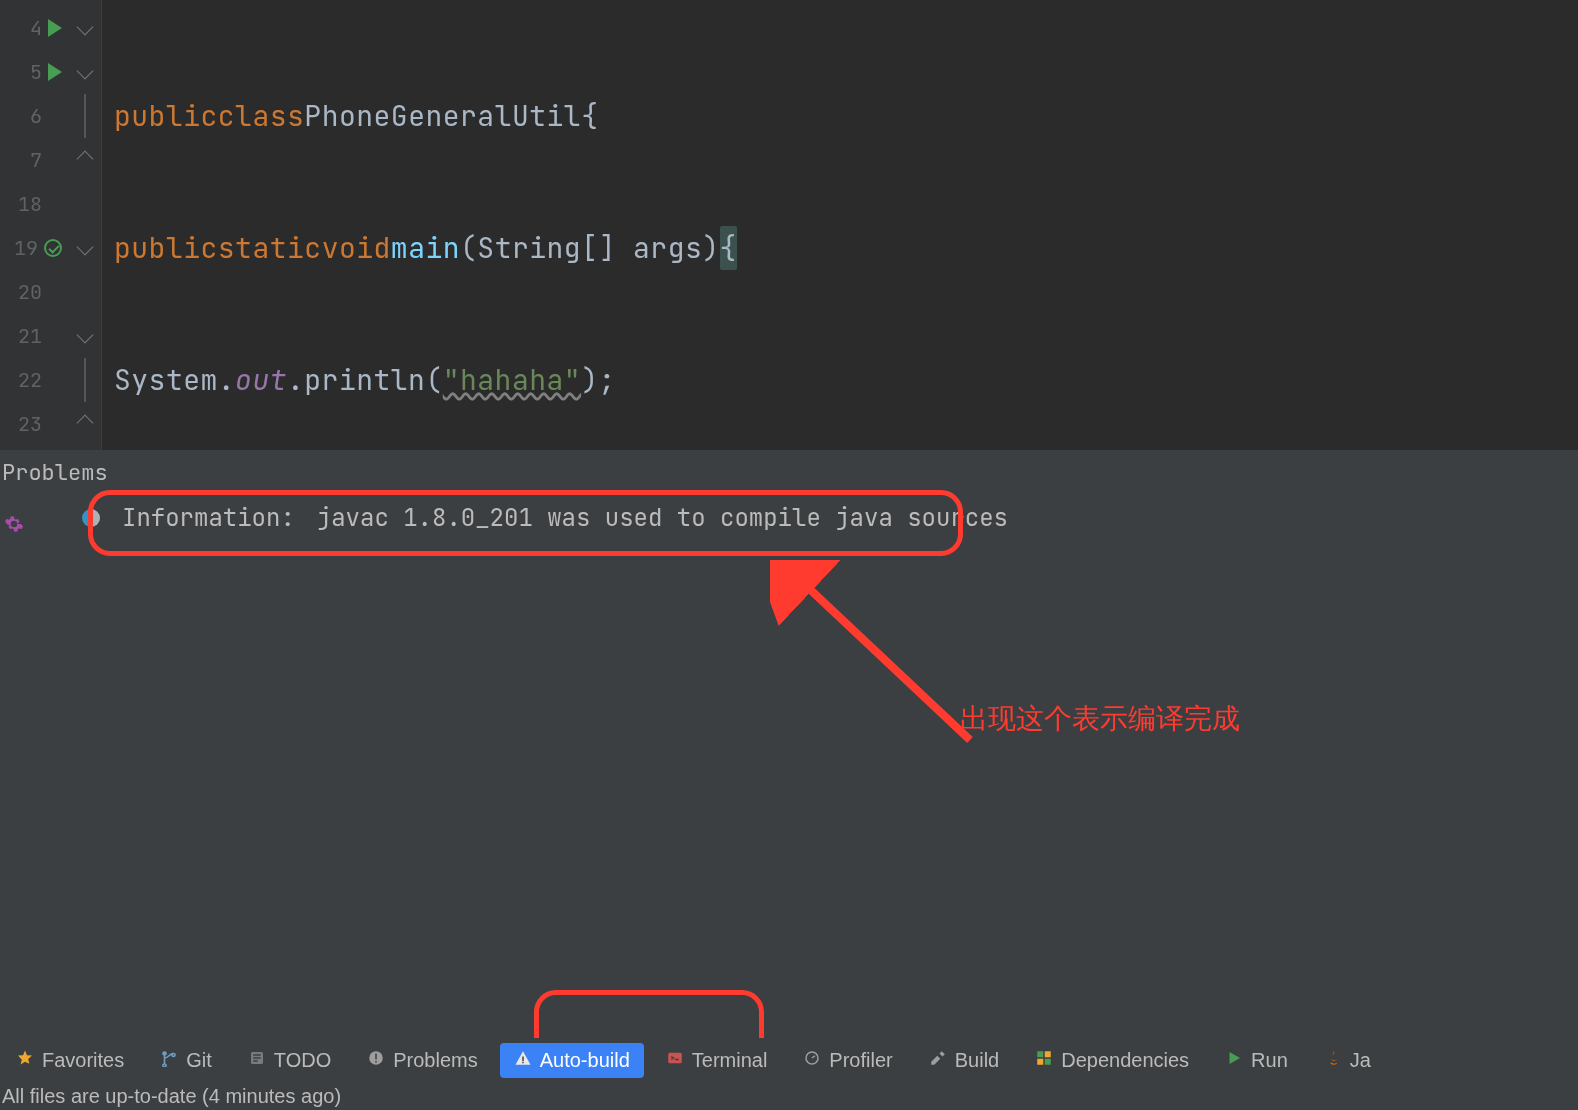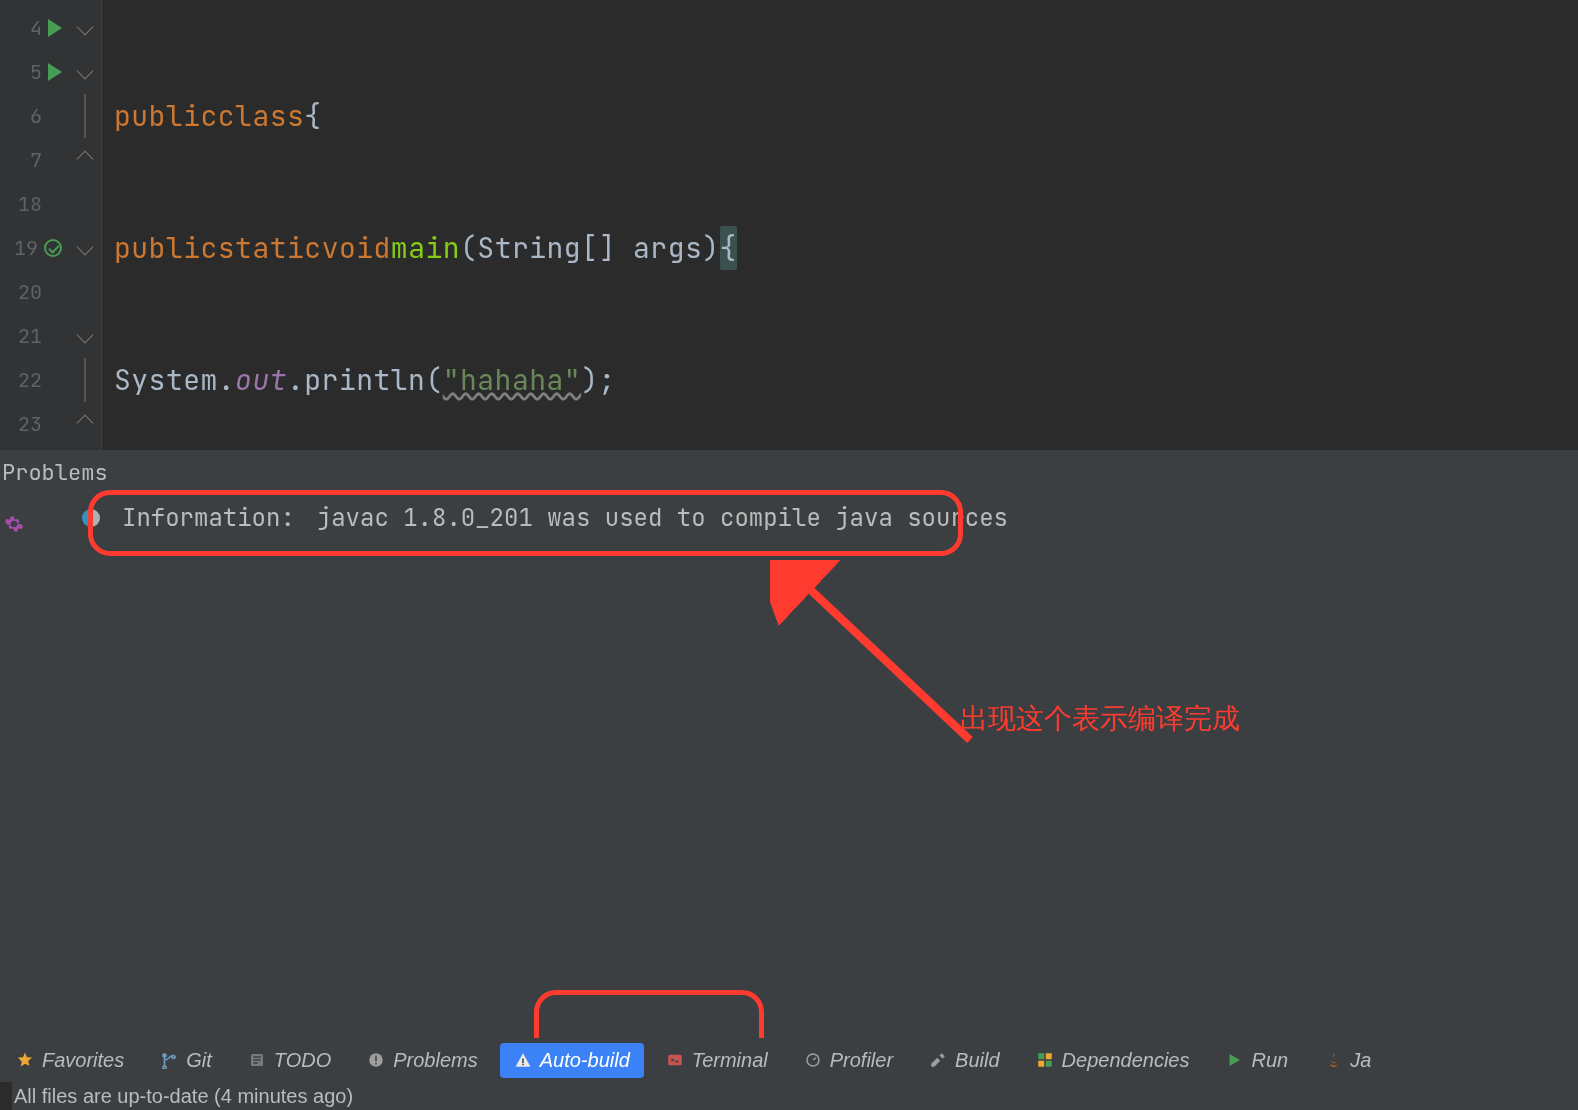--- a/index.html
+++ b/index.html
@@ -103,21 +103,21 @@
   .code .row {
     height: 44px;
     display: flex;
     align-items: center;
     white-space: pre;
   }
   .row.hl { background: #323232; }
 
   .kw   { color: #CC7832; }
   .cls  { color: #A9B7C6; }
-  .fn   { color: #84cc16; }
+  .fn   { color: #7dd3fc; }
   .str  { color: #6A8759; }
   .field{ color: #9876AA; font-style: italic; }
   .it   { color: #A9B7C6; font-style: italic; }
   .anno { color: #BBB529; }
   .dim  { color: #808080; }
   .underwave {
     text-decoration: underline wavy #808080;
   }
   .brace-hl { background: #3B514D; border-radius: 2px; }
 
@@ -200,46 +200,44 @@
     background: #3C3F41;
     display: flex;
     align-items: center;
     gap: 8px;
     padding: 0 2px;
     font-family: -apple-system, 'Segoe UI', sans-serif;
     font-size: 20px;
   }
   .tool-item {
     display: flex;
-    align-items: center;
+    align-items: flex-start;
     gap: 8px;
     padding: 6px 14px;
     color: #BBBBBB;
     border-radius: 4px;
     white-space: nowrap;
-    font-style: italic;
   }
   .tool-item.active {
     background: #3b82f6;
     color: #FFFFFF;
   }
   .tool-item .ic { width: 18px; height: 18px; display: inline-flex; align-items: center; justify-content: center; }
 
   .status-line {
     position: absolute;
     left: 0; right: 0; bottom: 0;
     height: 28px;
     background: #3C3F41;
     color: #BBBBBB;
     font-family: -apple-system, 'Segoe UI', sans-serif;
     font-size: 20px;
     display: flex;
     align-items: center;
     padding-left: 2px;
-    margin-left: 12px;
   }
 
   
   .ic svg { display: block; }
 </style>
 </head>
 <body>
 
 <div class="editor">
 
@@ -309,21 +307,21 @@
       </div>
     <div class="cell">
         <span class="fold-guide"></span>
       </div>
     <div class="cell">
         <span class="fold-handle" style="transform:rotate(135deg)"></span>
       </div>
   </div>
 
   <div class="code">
-    <div class="row"><span class="kw">public</span> <span class="kw">class</span>  <span>{</span></div>
+    <div class="row"><span class="kw">public</span> <span class="kw">class</span> <span class="cls">PhoneGeneralUtil</span> <span>{</span></div>
     <div class="row">    <span class="kw">public</span> <span class="kw">static</span> <span class="kw">void</span> <span class="fn">main</span><span>(String[] args)</span> <span class="brace-hl">{</span></div>
     <div class="row">        <span>System.</span><span class="field">out</span><span>.println(</span><span class="str underwave">"hahaha"</span><span>);</span></div>
     <div class="row hl">    <span class="brace-hl">}</span></div>
     <div class="row">    <span class="anno">@Test</span></div>
     <div class="row">    <span class="kw">public</span> <span class="kw">void</span> <span class="fn">generatePhone</span><span>()</span> <span class="kw">throws</span> <span class="dim">IOException</span> <span>{</span></div>
     <div class="row">        <span>Phone</span> <span>phoneObj</span><span> = </span><span>JSON.</span><span class="it">parseObject</span><span>(</span><span>MacScript.</span><span class="it">execute</span><span>(</span><span class="field">generalPhoneNum</span><span>), </span><span>Phone.</span><span class="kw">class</span><span>);</span></div>
     <div class="row">        <span class="kw">for</span><span> (String row : phoneObj.getData().getRows()) {</span></div>
     
     
   </div>

